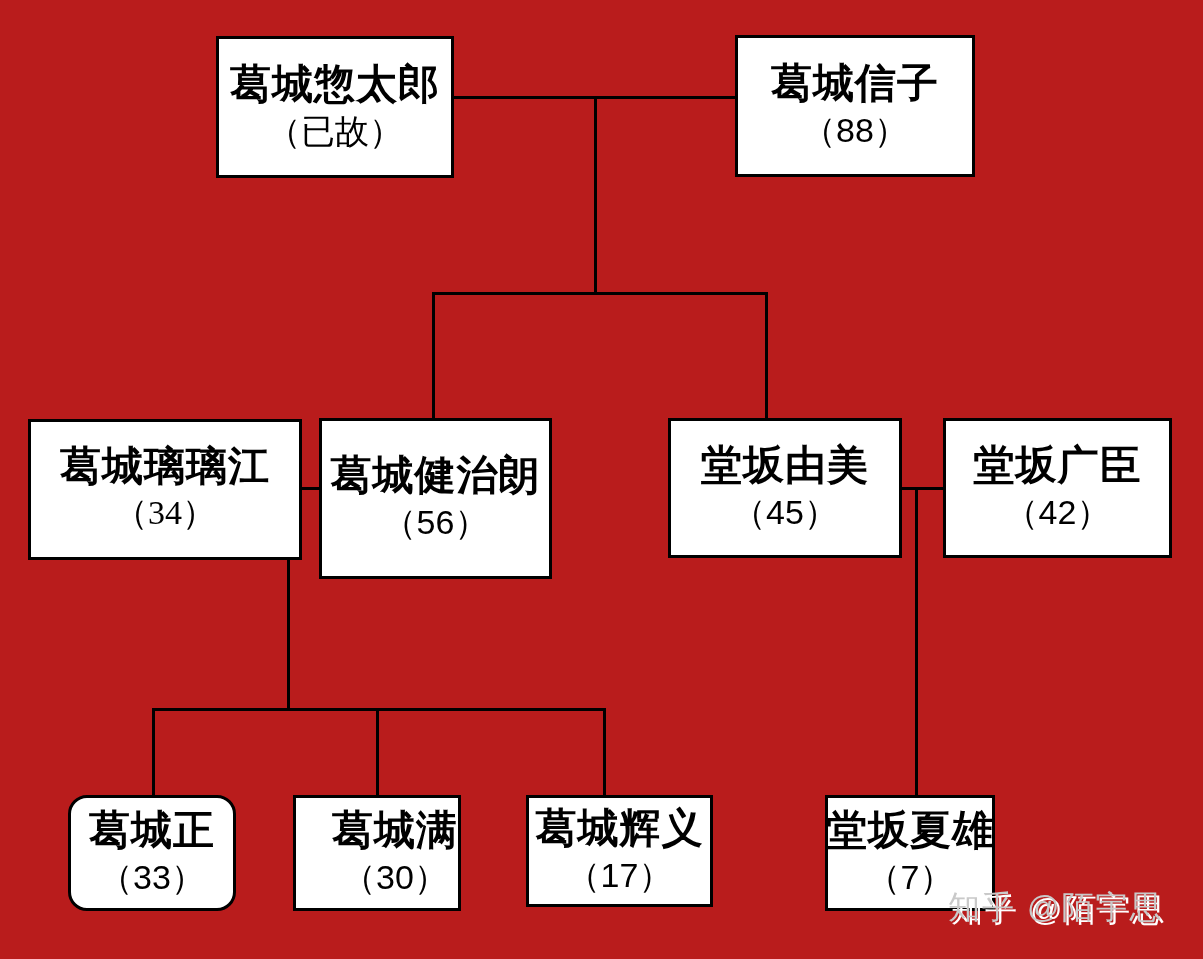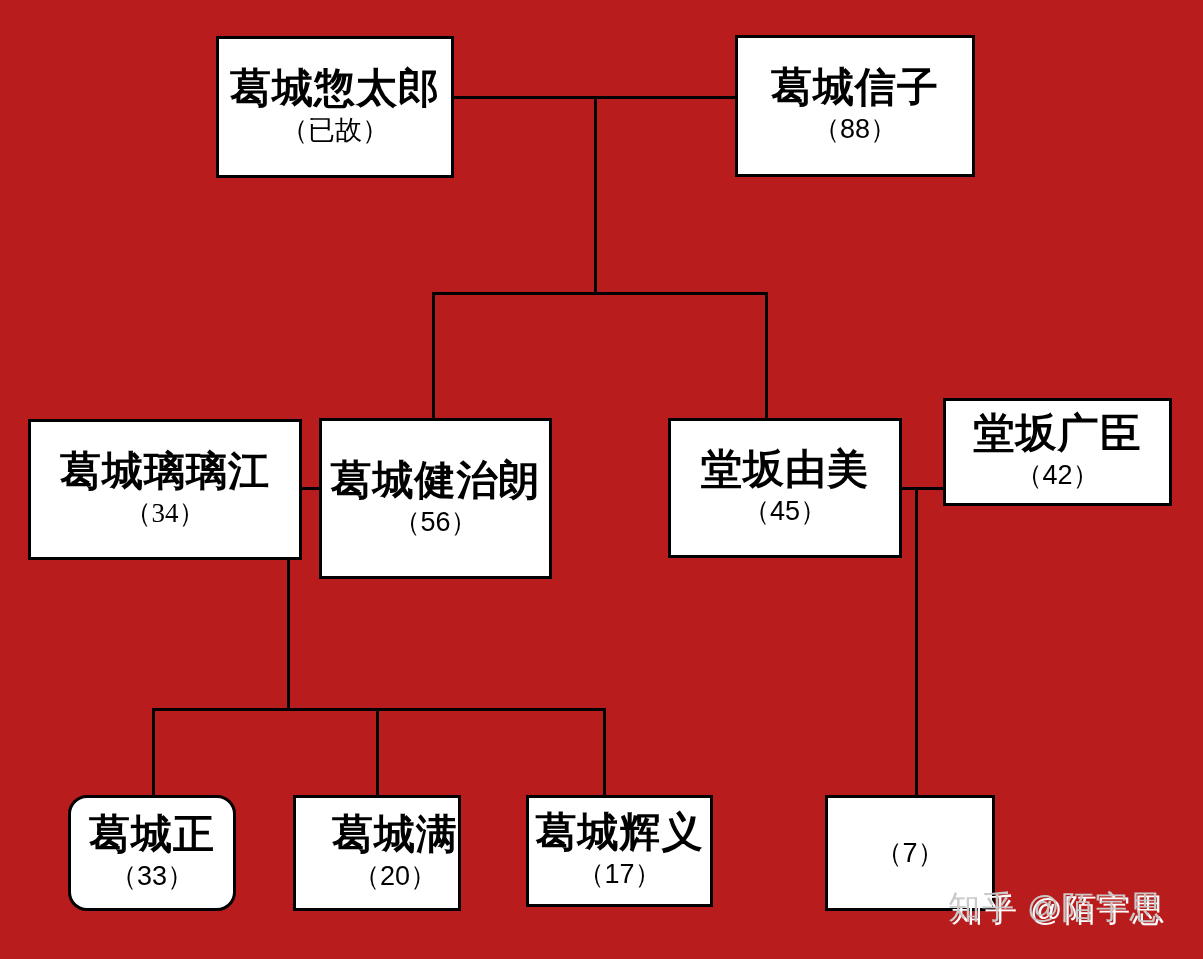--- a/index.html
+++ b/index.html
@@ -34,21 +34,21 @@
   }
   .node .name {
     font-size: 41px;
     font-weight: 700;
     color: #000000;
     line-height: 1.12;
     white-space: nowrap;
     letter-spacing: 1px;
   }
   .node .note {
-    font-size: 27px;
+    font-size: 34px;
     font-weight: 400;
     color: #000000;
     line-height: 1.25;
     margin-top: 2px;
     white-space: nowrap;
   }
   .watermark {
     position: absolute;
     left: 948px;
     top: 886px;
@@ -96,36 +96,37 @@
     <div class="note">（34）</div>
   </div>
   <div class="node" style="left:319px; top:418px; width:233px; height:161px;">
     <div class="name">葛城健治朗</div>
     <div class="note">（56）</div>
   </div>
   <div class="node" style="left:668px; top:418px; width:234px; height:140px;">
     <div class="name">堂坂由美</div>
     <div class="note">（45）</div>
   </div>
-  <div class="node" style="left:943px; top:398px; width:229px; height:108px;">
+  <div class="node" style="left:943px; top:418px; width:229px; height:140px;">
     <div class="name">堂坂广臣</div>
     <div class="note">（42）</div>
   </div>
 
   <div class="node" style="left:68px; top:795px; width:168px; height:116px;border-radius:19px;">
     <div class="name">葛城正</div>
     <div class="note">（33）</div>
   </div>
   <div class="node" style="left:293px; top:795px; width:168px; height:116px;padding-left:36px;">
     <div class="name">葛城满</div>
-    <div class="note">（20）</div>
+    <div class="note">（30）</div>
   </div>
   <div class="node" style="left:526px; top:795px; width:187px; height:112px;">
     <div class="name">葛城辉义</div>
     <div class="note">（17）</div>
   </div>
   <div class="node" style="left:825px; top:795px; width:170px; height:116px;">
+    <div class="name">堂坂夏雄</div>
     <div class="note">（7）</div>
   </div>
 
   <div class="watermark">知乎 @陌宇思</div>
 
 </div>
 
 </body></html>

